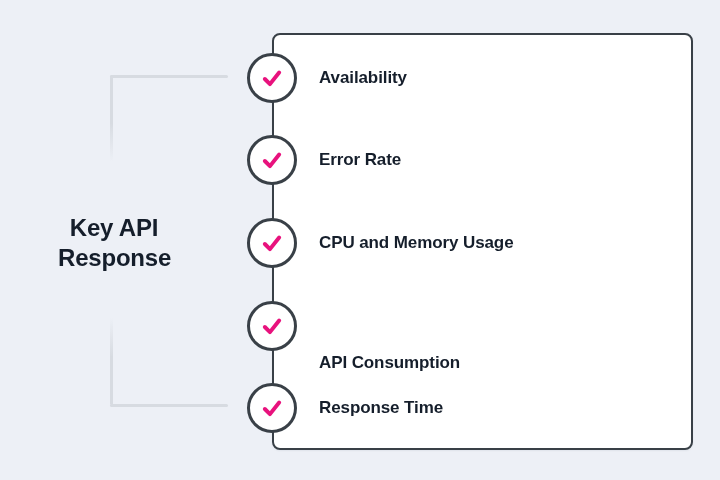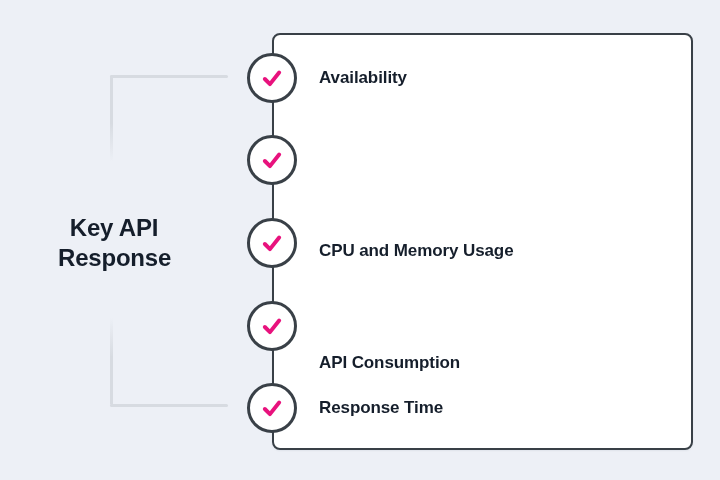--- a/index.html
+++ b/index.html
@@ -70,21 +70,21 @@
     height:26px;line-height:26px;
     font-size:17px;
     font-weight:700;
     color:var(--text);
     letter-spacing:-0.1px;
     white-space:nowrap;
   }
   .row1 .check-circle,.c1{top:53px;}
   .c1{top:53px;}  .l1{top:65px;}
   .c2{top:135px;} .l2{top:147px;}
-  .c3{top:218px;} .l3{top:230px;margin-top:8px;}
+  .c3{top:218px;} .l3{top:230px;}
   .c4{top:301px;} .l4{top:313px;margin-top:37px;}
   .c5{top:383px;} .l5{top:395px;}
 </style>
 </head>
 <body>
 
 <div class="canvas">
 
   <div class="heading">Key API Response</div>
 
@@ -100,20 +100,21 @@
       <path d="M11.5 23.5 L19 31 L32.5 14" fill="none" stroke="var(--accent)" stroke-width="5.8" stroke-linecap="round" stroke-linejoin="round"></path>
     </svg>
   </div>
   <div class="metric-label l1">Availability</div>
 
   <div class="check-circle c2">
     <svg viewBox="0 0 44 44" aria-hidden="true">
       <path d="M11.5 23.5 L19 31 L32.5 14" fill="none" stroke="var(--accent)" stroke-width="5.8" stroke-linecap="round" stroke-linejoin="round"></path>
     </svg>
   </div>
+  <div class="metric-label l2">Error Rate</div>
 
   <div class="check-circle c3">
     <svg viewBox="0 0 44 44" aria-hidden="true">
       <path d="M11.5 23.5 L19 31 L32.5 14" fill="none" stroke="var(--accent)" stroke-width="5.8" stroke-linecap="round" stroke-linejoin="round"></path>
     </svg>
   </div>
   <div class="metric-label l3">CPU and Memory Usage</div>
 
   <div class="check-circle c4">
     <svg viewBox="0 0 44 44" aria-hidden="true">

